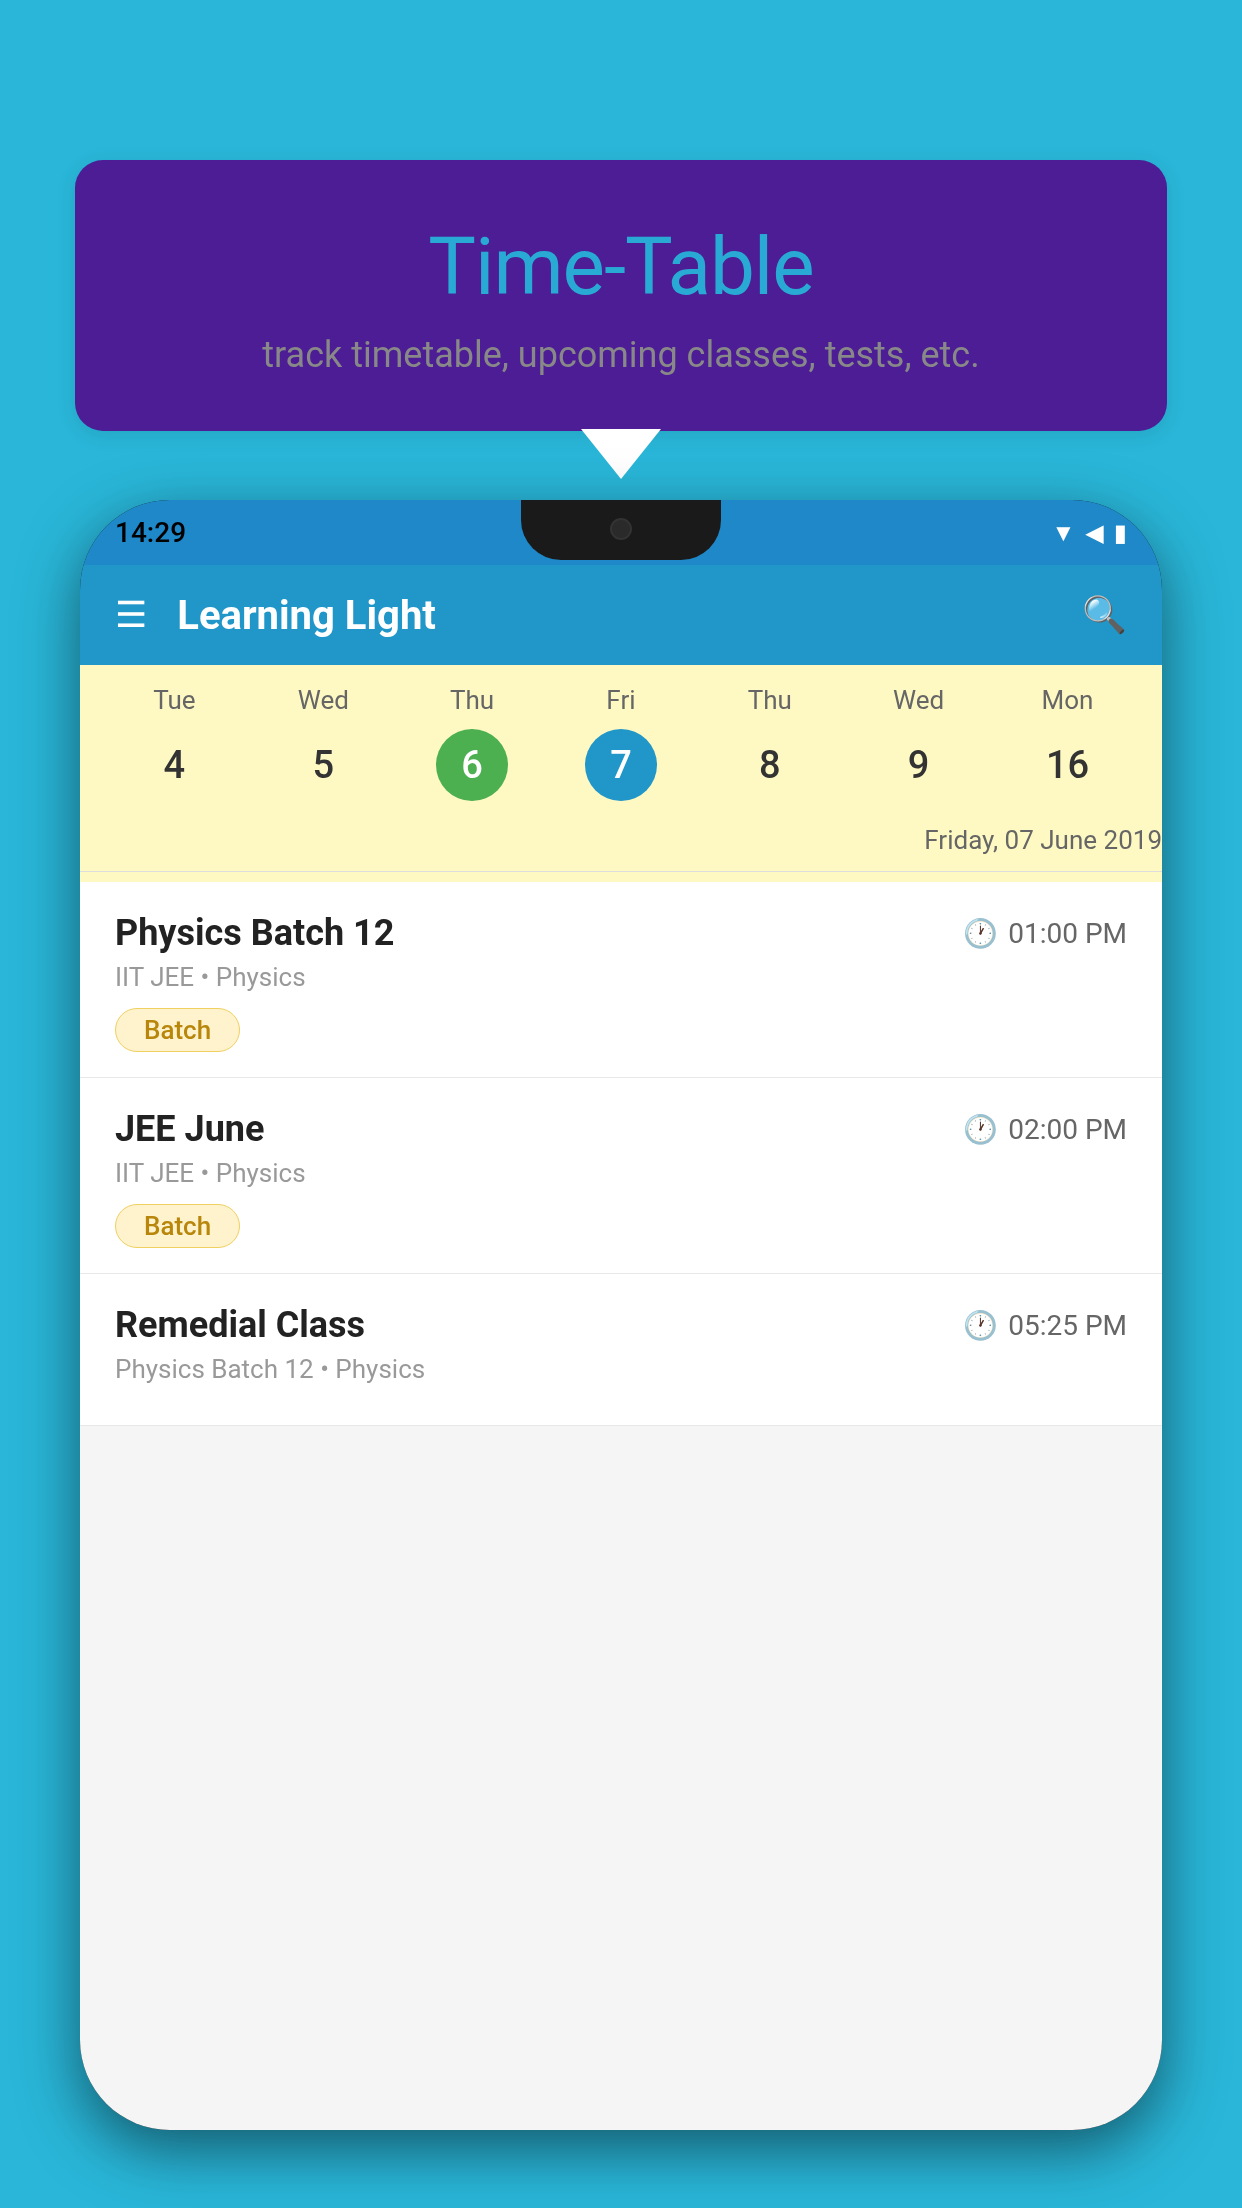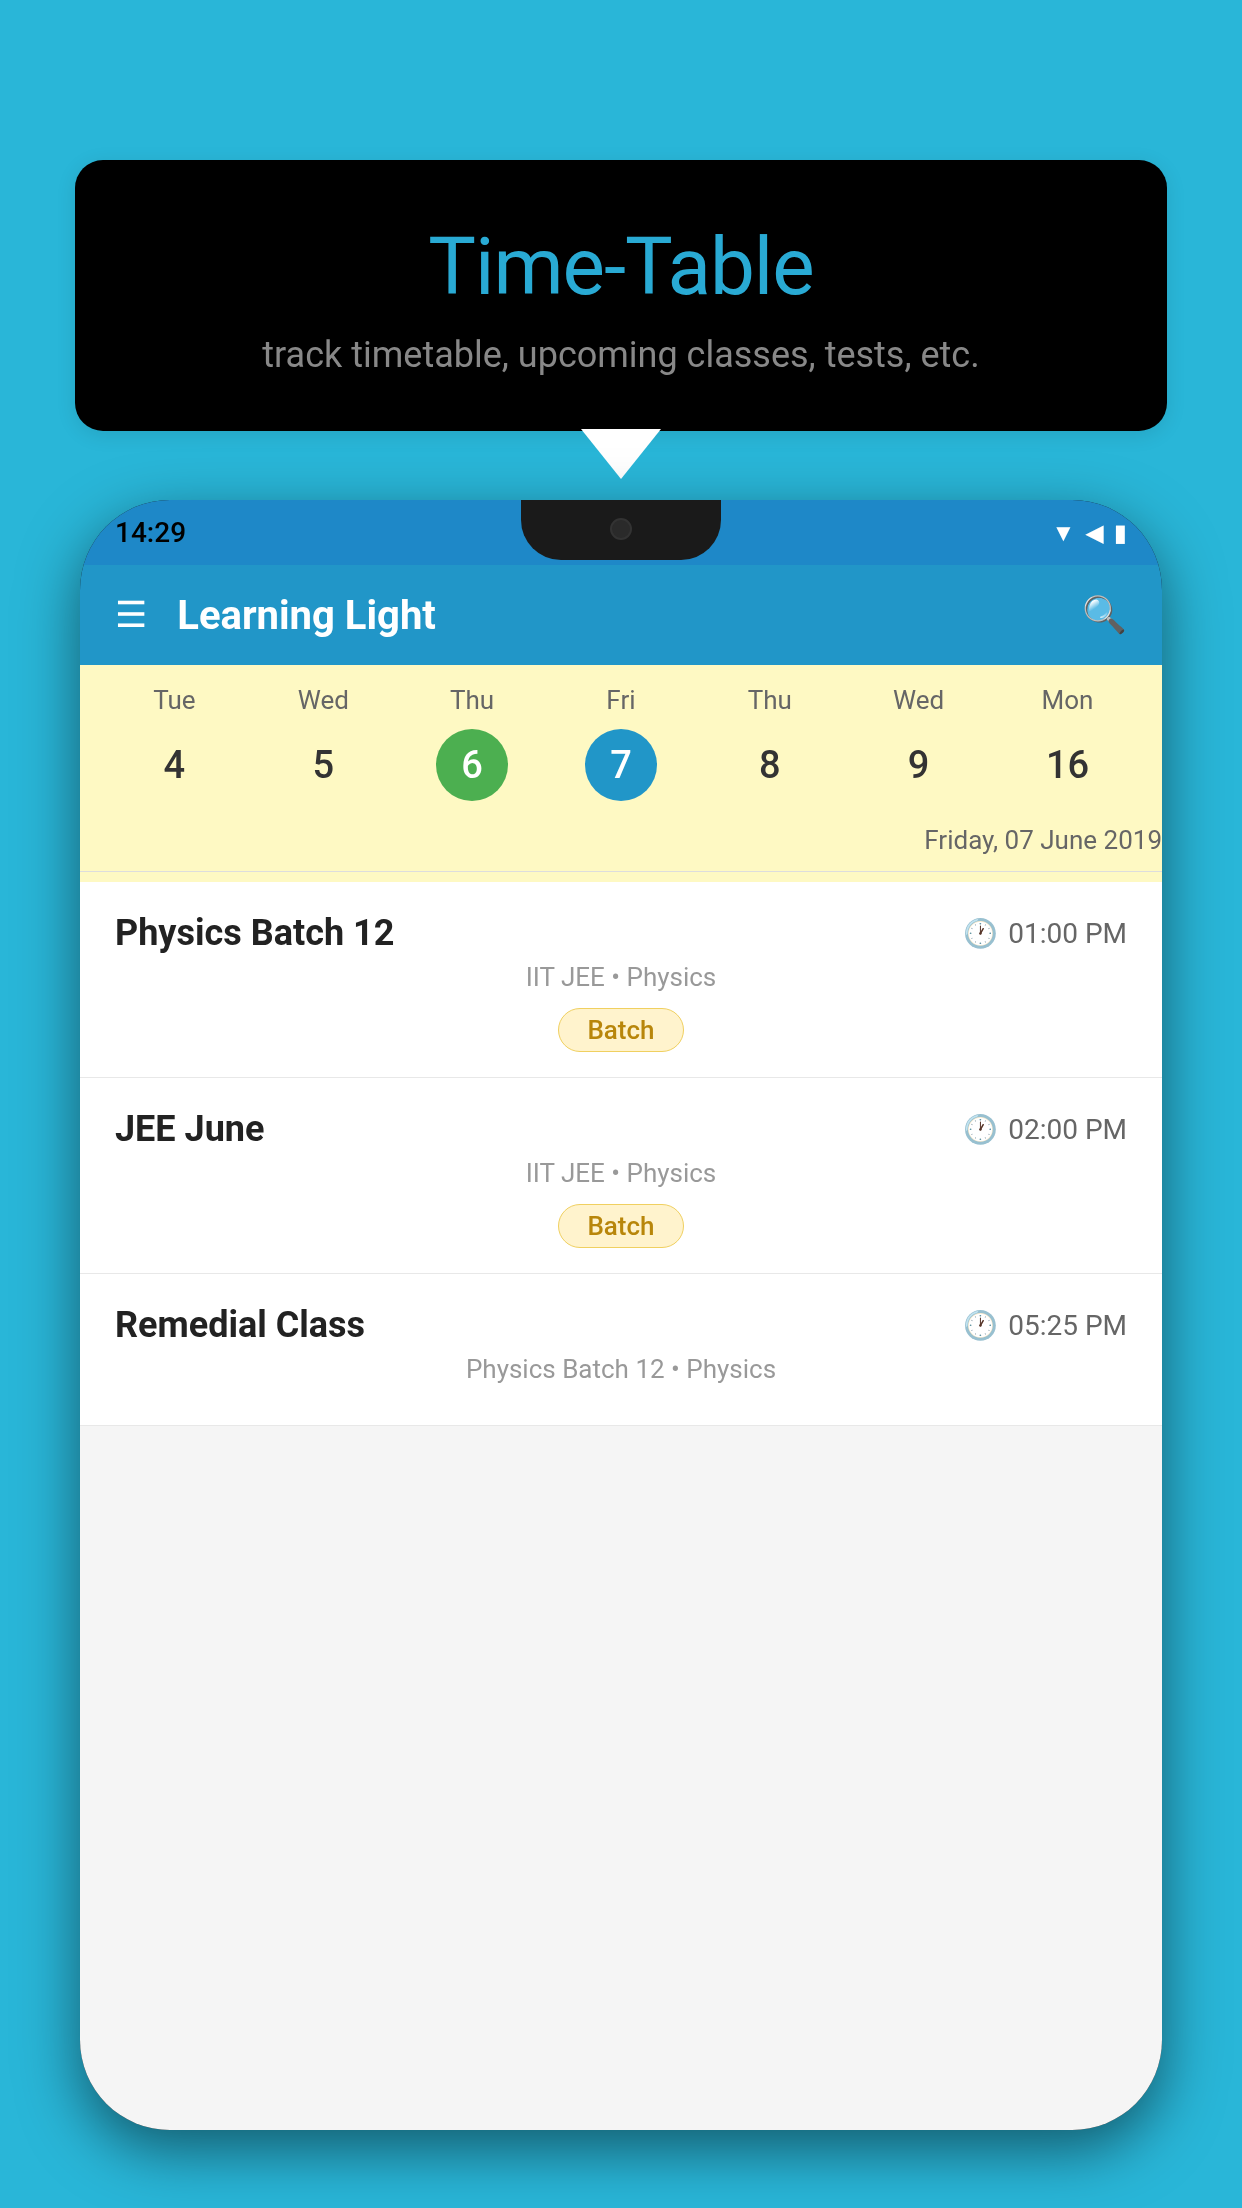--- a/index.html
+++ b/index.html
@@ -13,21 +13,21 @@
       overflow: hidden;
       position: relative;
     }
 
     
     .speech-bubble {
       position: absolute;
       top: 160px;
       left: 75px;
       right: 75px;
-      background: #000000;
+      background: #4c1d95;
       border-radius: 28px;
       padding: 60px 50px 55px;
       text-align: center;
       box-shadow: 0 4px 20px rgba(0,0,0,0.1);
     }
 
     .speech-bubble::after {
       content: '';
       position: absolute;
       bottom: -48px;
@@ -225,21 +225,20 @@
       text-align: right;
       font-size: 26px;
       color: #666;
       padding: 12px 0 16px;
       border-bottom: 1px solid #ddd;
     }
 
     
     .schedule-list {
       background: #f0abfc;
-      text-align: center;
     }
 
     .schedule-item {
       background: #fff;
       padding: 30px 35px 25px;
       border-bottom: 1px solid #e8e8e8;
     }
 
     .schedule-item-header {
       display: flex;

